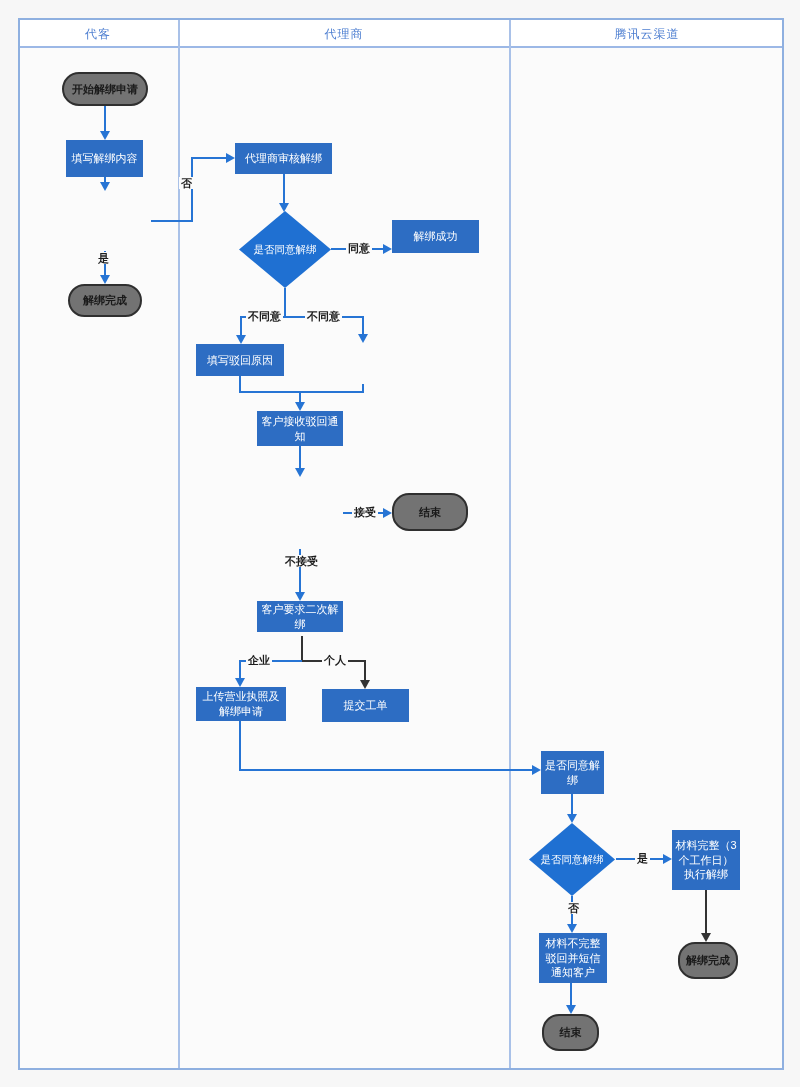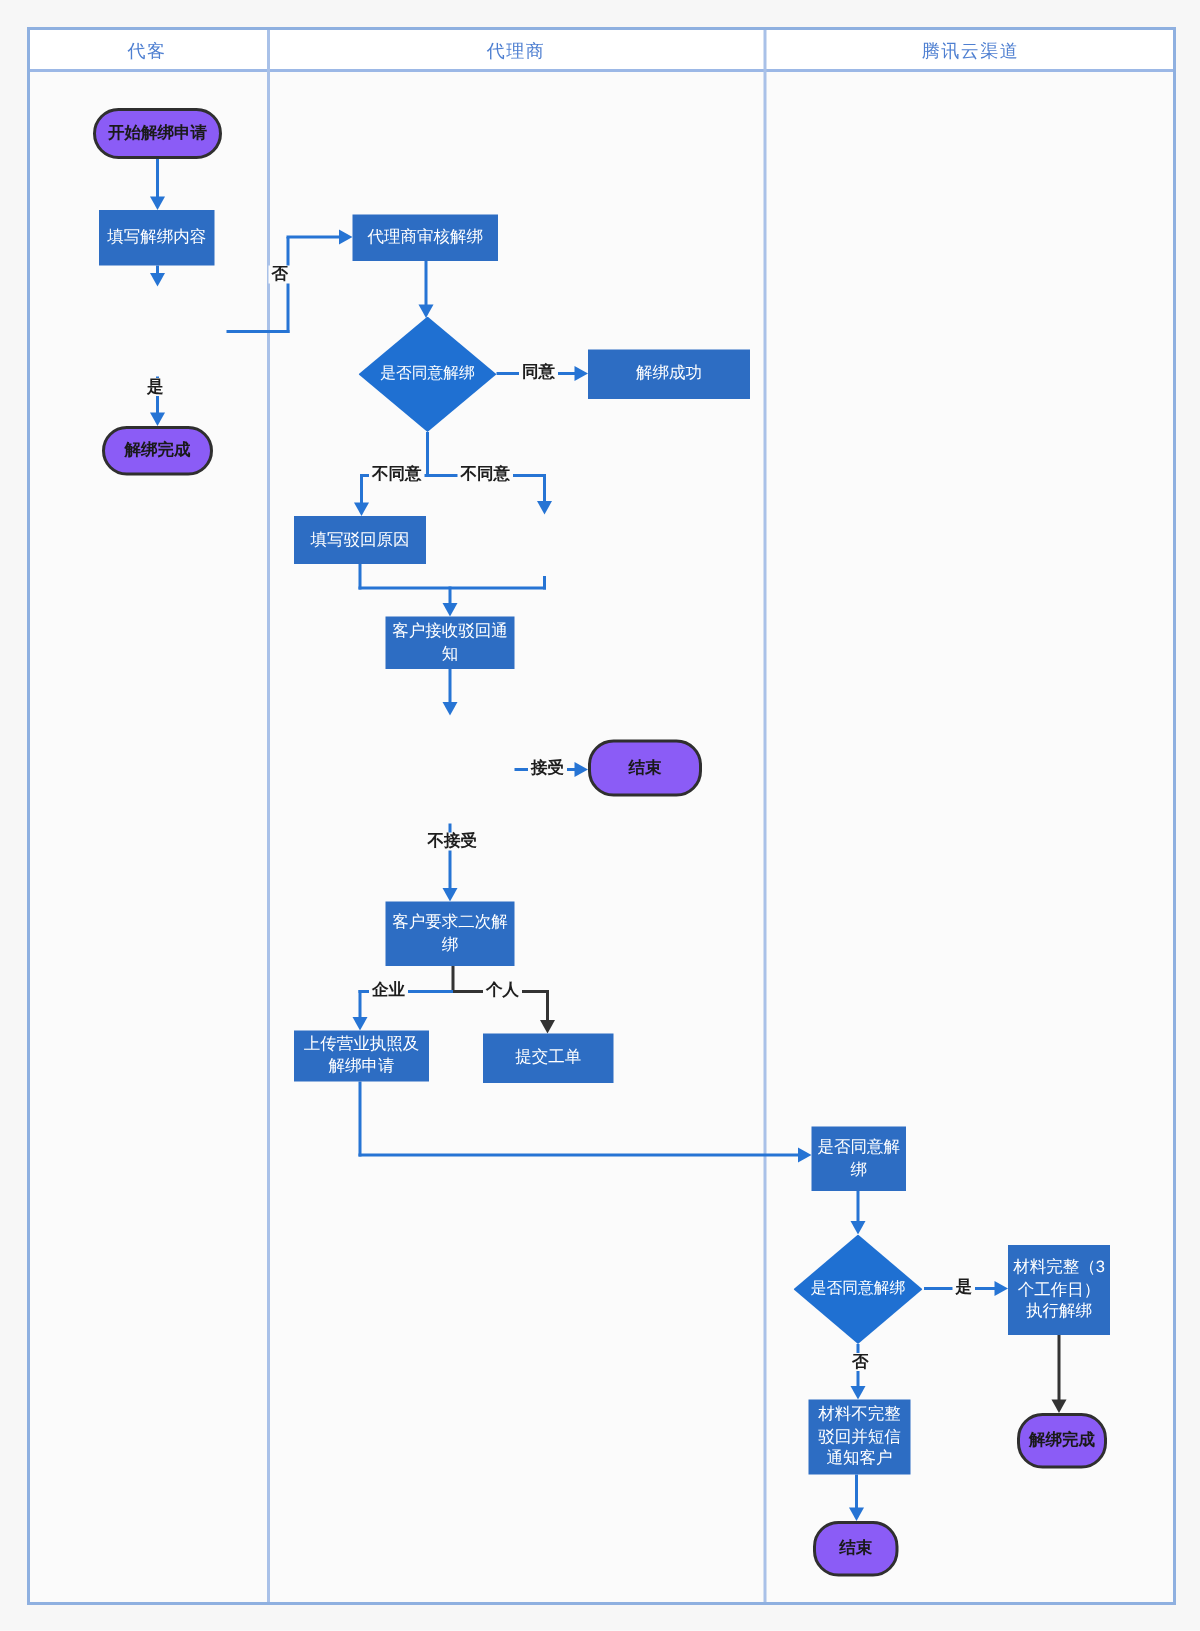--- a/index.html
+++ b/index.html
@@ -26,21 +26,21 @@
     position:absolute;display:flex;align-items:center;justify-content:center;
     text-align:center;box-sizing:border-box;font-size:11px;line-height:1.35;
   }
   .rect{background:#2d6dc3;color:#fff;font-weight:500;padding:1px 3px;}
   .diamond{
     background:#1f70d2;color:#fff;font-weight:500;
     clip-path:polygon(50% 0,100% 50%,50% 100%,0 50%);
     padding:0 6px;font-size:10.5px;
   }
   .term{
-    background:#8b5cf6;color:#1a1a1a;font-weight:700;
+    background:#737373;color:#1a1a1a;font-weight:700;
     border:2px solid #2f2f2f;border-radius:17px;
   }
   .ch,.cv{position:absolute;background:#2674d4;}
   .ch{height:2px;}
   .cv{width:2px;}
   .k{background:#333333;}
   .arr{position:absolute;width:0;height:0;}
   .a-d{border-left:5px solid transparent;border-right:5px solid transparent;border-top:9px solid #2674d4;}
   .a-r{border-top:5px solid transparent;border-bottom:5px solid transparent;border-left:9px solid #2674d4;}
   .a-d.ak{border-top-color:#333333;}
@@ -142,25 +142,25 @@
 
   <div class="cv" style="left:570px;top:983px;height:23px"></div>
   <div class="arr a-d" style="left:566px;top:1005px"></div>
 
   <div class="node term" style="left:62px;top:72px;width:86px;height:34px">开始解绑申请</div>
   <div class="node rect" style="left:66px;top:140px;width:77px;height:37px">填写解绑内容</div>
   <div class="node term" style="left:68px;top:284px;width:74px;height:33px">解绑完成</div>
 
   <div class="node rect" style="left:235px;top:143px;width:97px;height:31px">代理商审核解绑</div>
   <div class="node diamond" style="left:239px;top:211px;width:92px;height:77px">是否同意解绑</div>
-  <div class="node rect" style="left:392px;top:233px;width:108px;height:33px">解绑成功</div>
+  <div class="node rect" style="left:392px;top:220px;width:87px;height:33px">解绑成功</div>
   <div class="node rect" style="left:196px;top:344px;width:88px;height:32px">填写驳回原因</div>
   <div class="node rect" style="left:257px;top:411px;width:86px;height:35px">客户接收驳回通知</div>
   <div class="node term" style="left:392px;top:493px;width:76px;height:38px">结束</div>
-  <div class="node rect" style="left:257px;top:601px;width:86px;height:43px">客户要求二次解绑</div>
+  <div class="node rect" style="left:257px;top:601px;width:86px;height:31px">客户要求二次解绑</div>
   <div class="node rect" style="left:196px;top:687px;width:90px;height:34px">上传营业执照及解绑申请</div>
   <div class="node rect" style="left:322px;top:689px;width:87px;height:33px">提交工单</div>
 
   <div class="node rect" style="left:541px;top:751px;width:63px;height:43px">是否同意解绑</div>
   <div class="node diamond" style="left:529px;top:823px;width:86px;height:73px">是否同意解绑</div>
   <div class="node rect" style="left:672px;top:830px;width:68px;height:60px">材料完整（3个工作日）执行解绑</div>
   <div class="node rect" style="left:539px;top:933px;width:68px;height:50px">材料不完整驳回并短信通知客户</div>
   <div class="node term" style="left:678px;top:942px;width:60px;height:37px">解绑完成</div>
   <div class="node term" style="left:542px;top:1014px;width:57px;height:37px">结束</div>
 

